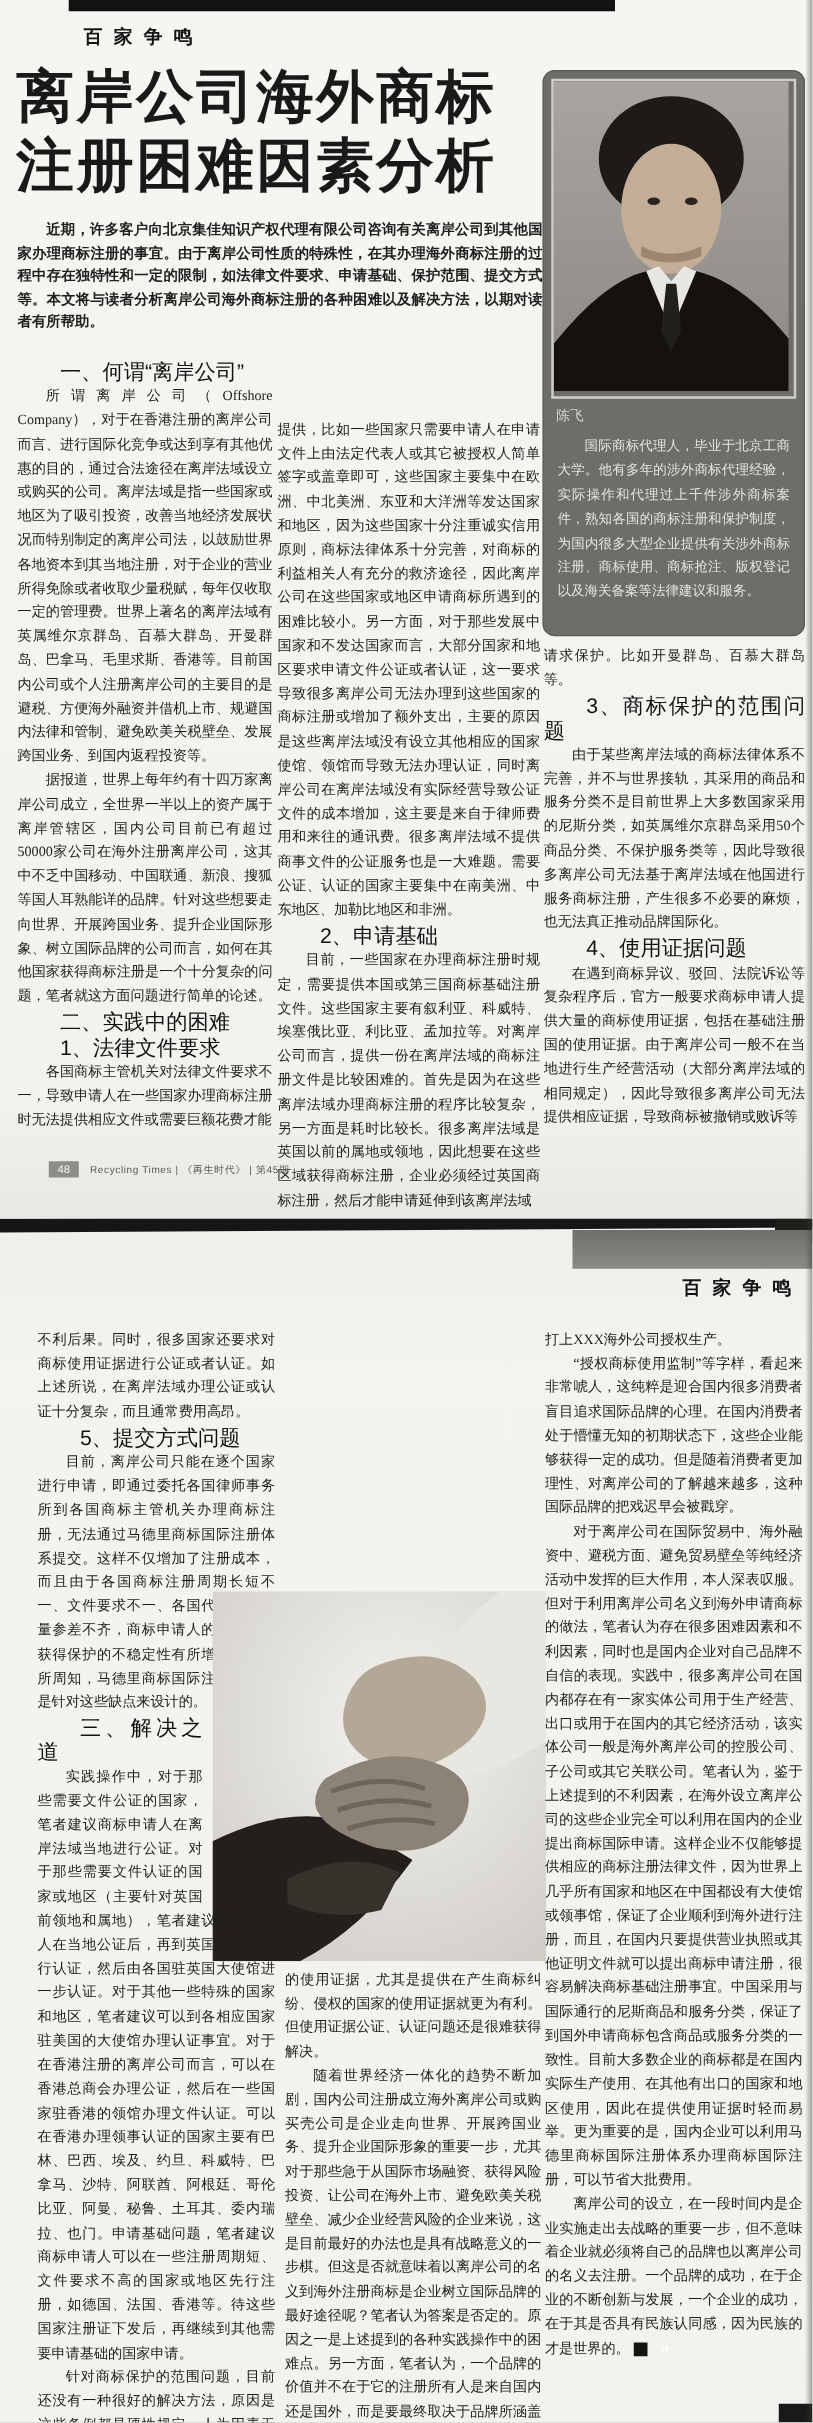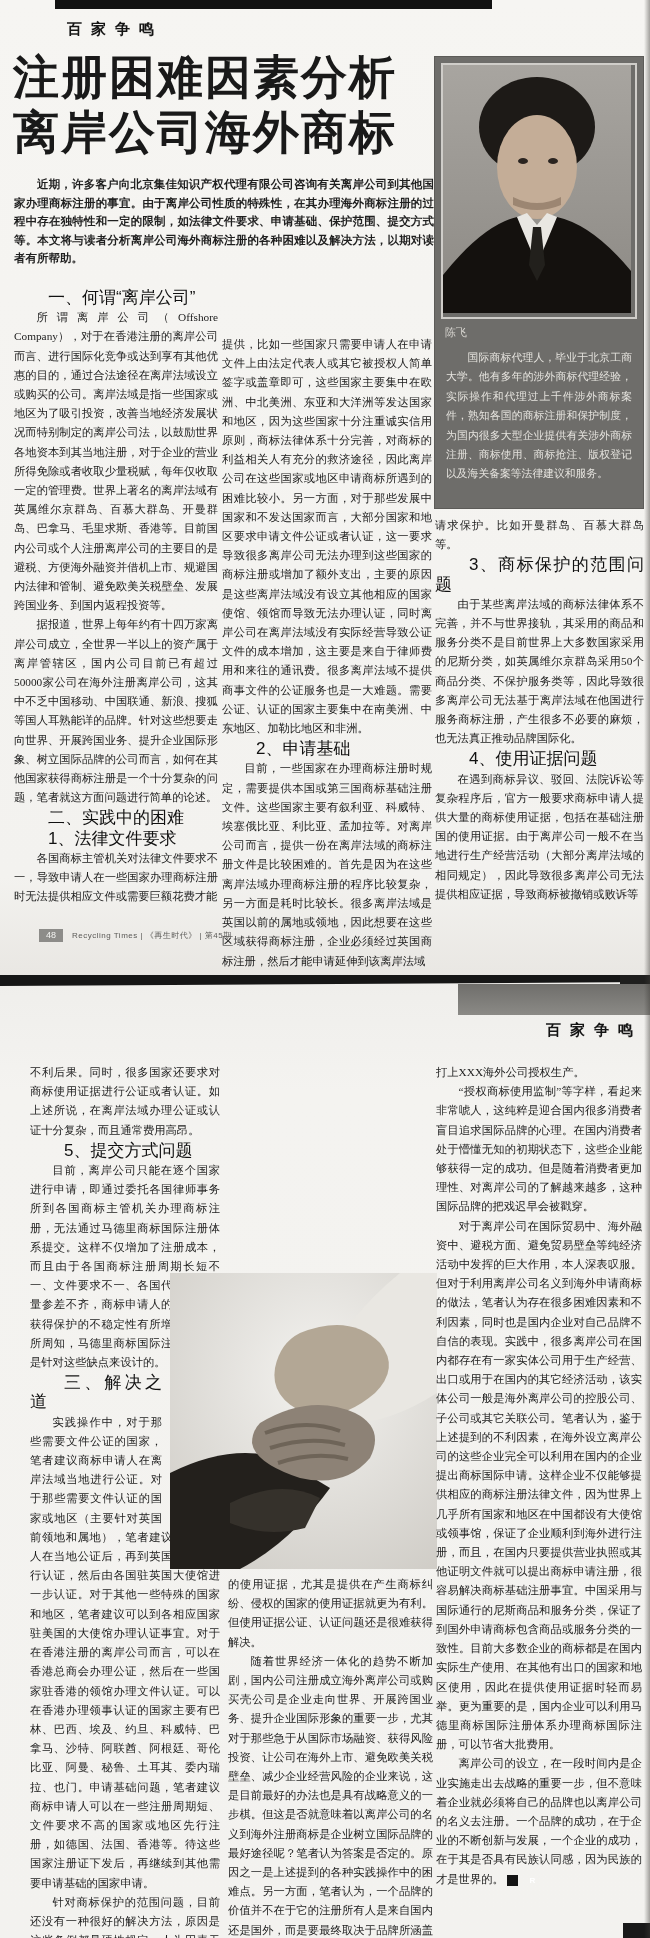--- a/index.html
+++ b/index.html
@@ -15,21 +15,21 @@
   #page1 .seclabel{left:67px;top:20px;}
   #page2 .seclabel{left:420px;top:46px;width:222px;text-align:right;}
 
   .title{position:absolute;left:13px;top:50px;width:424px;font-family:"Liberation Serif",serif;
          font-weight:bold;font-size:46px;line-height:55px;letter-spacing:2px;color:#191919;}
 
   .intro{position:absolute;left:14px;top:175px;width:420px;font-family:"Liberation Sans",sans-serif;
          font-weight:bold;font-size:11.5px;line-height:18.5px;text-align:justify;text-indent:2em;color:#1f1f1f;}
 
   .photo-panel{position:absolute;left:434px;top:56px;width:210px;height:453px;background:#6e6d6a;
-               box-shadow:0 0 0 1px #5c5b58 inset;}
+               box-shadow:0 0 0 1px #5c5b58 inset;border-radius:10px;}
   .photo-frame{margin:7px 7px 0 7px;height:252px;border:2px solid #cfcdc9;overflow:hidden;}
   .photo-caption{margin:6px 0 0 11px;font-family:"Liberation Sans",sans-serif;
                  font-size:11px;color:#d8d6d1;}
   .bio{margin:8px 12px 0 12px;font-size:10.8px;line-height:19.4px;text-align:justify;
        text-indent:2em;color:#e6e4df;}
 
   .col{position:absolute;font-size:11.3px;line-height:19.2px;text-align:justify;}
   .col p{margin:0;}
   .ind{text-indent:2em;}
   .noind{text-indent:0;}
@@ -70,22 +70,22 @@
 </head>
 <body>
 
 <div class="canvas">
 
   <div class="page" id="page1">
     <div class="topbar"></div>
     <div class="seclabel">百家争鸣</div>
 
     <div class="title">
+      <div>离岸公司海外商标</div>
       <div>注册困难因素分析</div>
-      <div>离岸公司海外商标</div>
     </div>
 
     <div class="intro">近期，许多客户向北京集佳知识产权代理有限公司咨询有关离岸公司到其他国家办理商标注册的事宜。由于离岸公司性质的特殊性，在其办理海外商标注册的过程中存在独特性和一定的限制，如法律文件要求、申请基础、保护范围、提交方式等。本文将与读者分析离岸公司海外商标注册的各种困难以及解决方法，以期对读者有所帮助。</div>
 
     <div class="photo-panel">
       <div class="photo-frame">
         <svg width="188" height="248" viewBox="0 0 188 248" preserveAspectRatio="none">
           <defs>
             <linearGradient id="pbg" x1="0" y1="0" x2="0" y2="1">
               <stop offset="0" stop-color="#a8a5a0"></stop>

